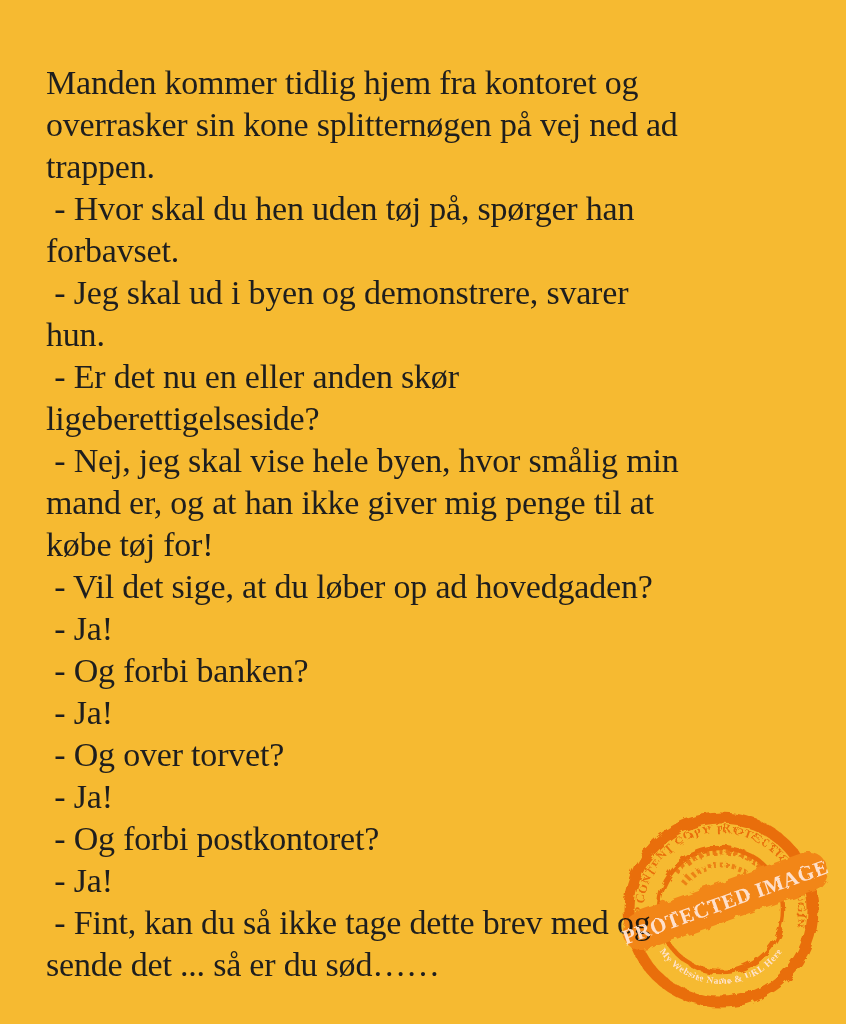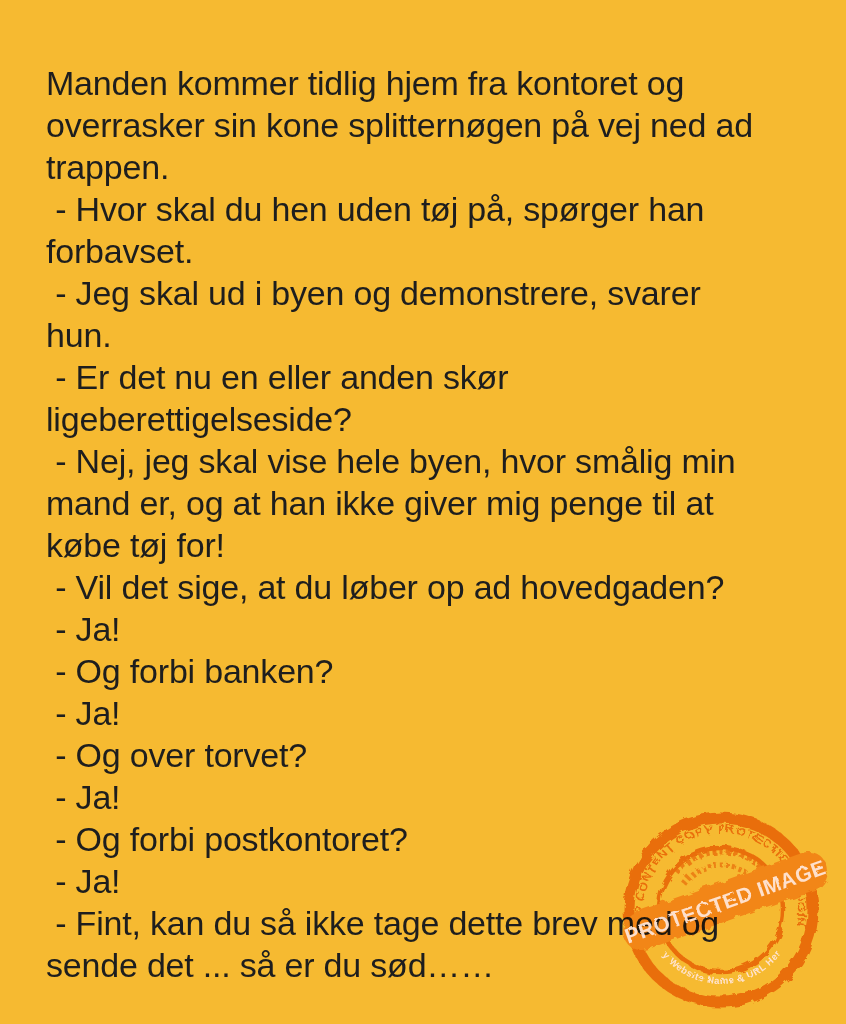--- a/index.html
+++ b/index.html
@@ -1,21 +1,21 @@
 <!DOCTYPE html>
 <html><head>
 <meta charset="utf-8">
 <style>
   html,body{margin:0;padding:0;}
   .page{
     position:relative;
     width:846px;height:1024px;
     background:#f6ba31;
     overflow:hidden;
-    font-family:Liberation Sans, sans-serif;
+    font-family:Liberation Serif, serif;
   }
   .text-block{
     position:absolute;
     left:46px;top:62px;
     width:772px;
     color:#1e1e1e;
     font-size:34px;
     line-height:42px;
     letter-spacing:-0.2px;
     white-space:pre;

